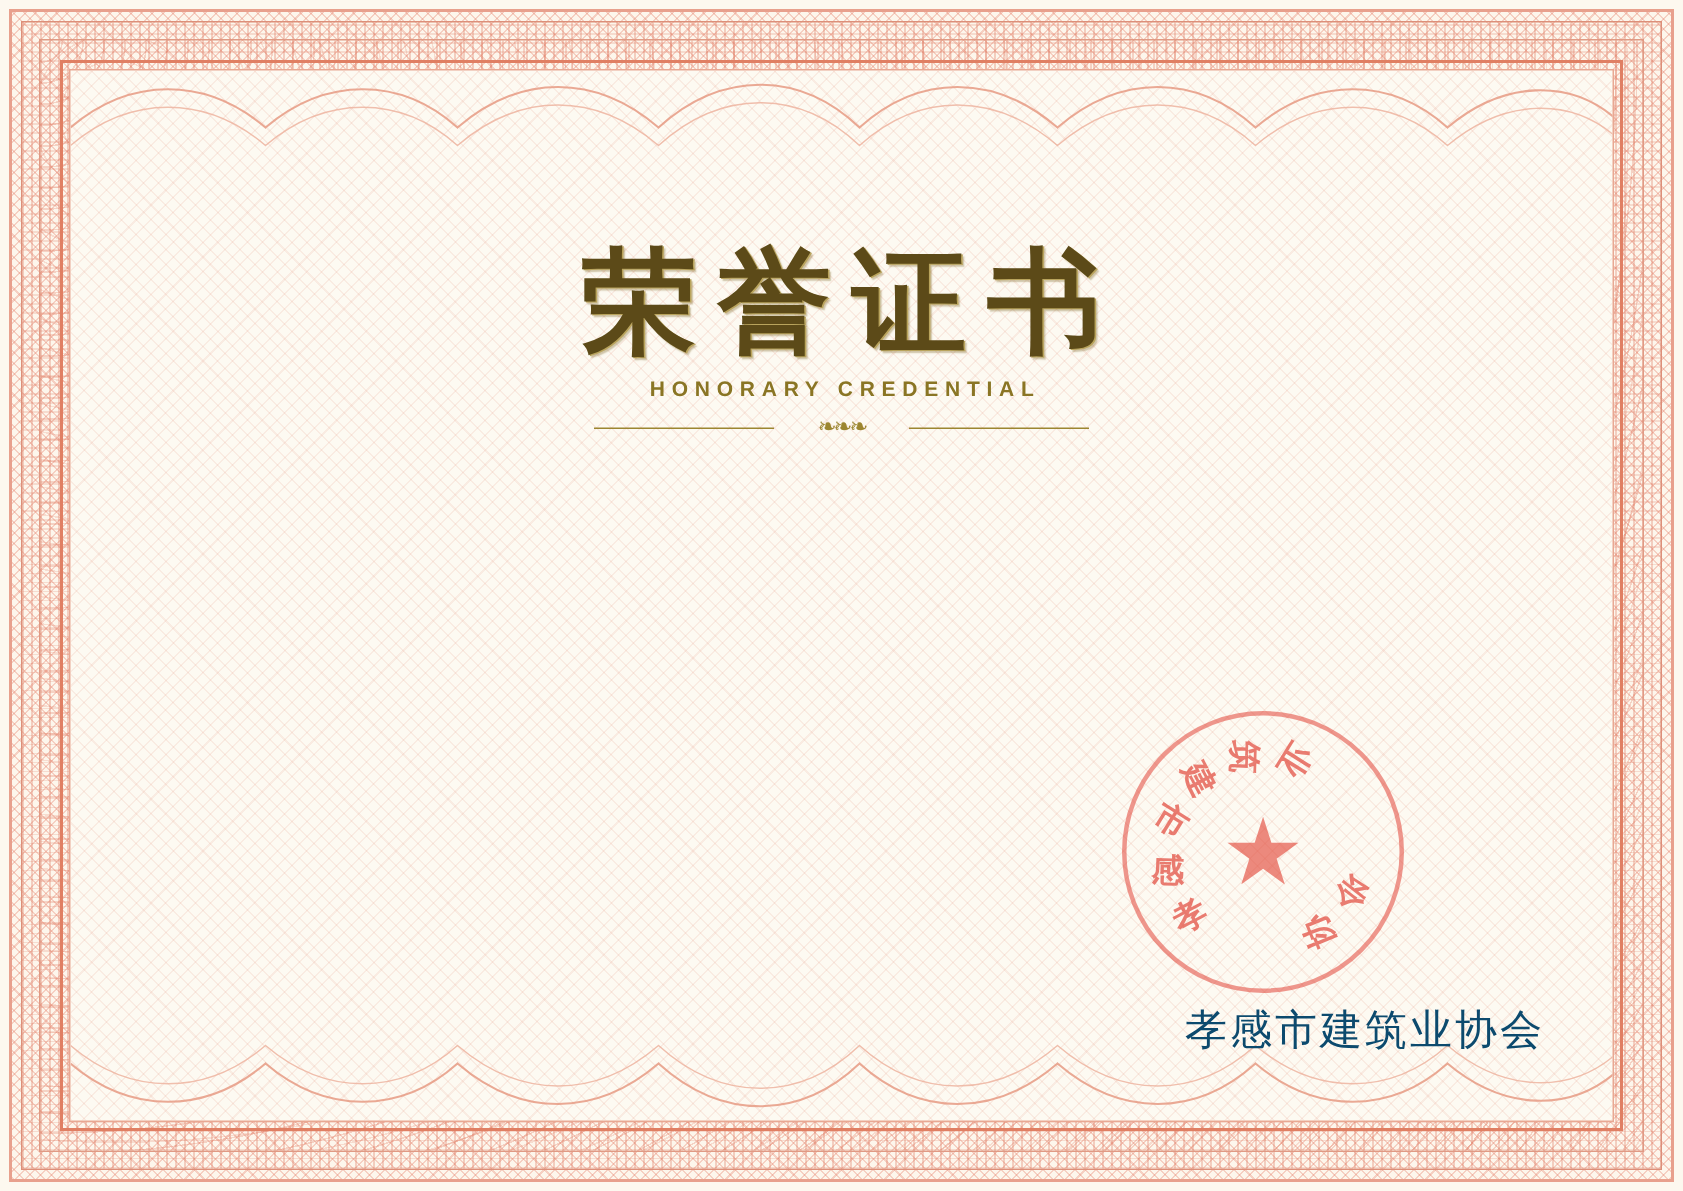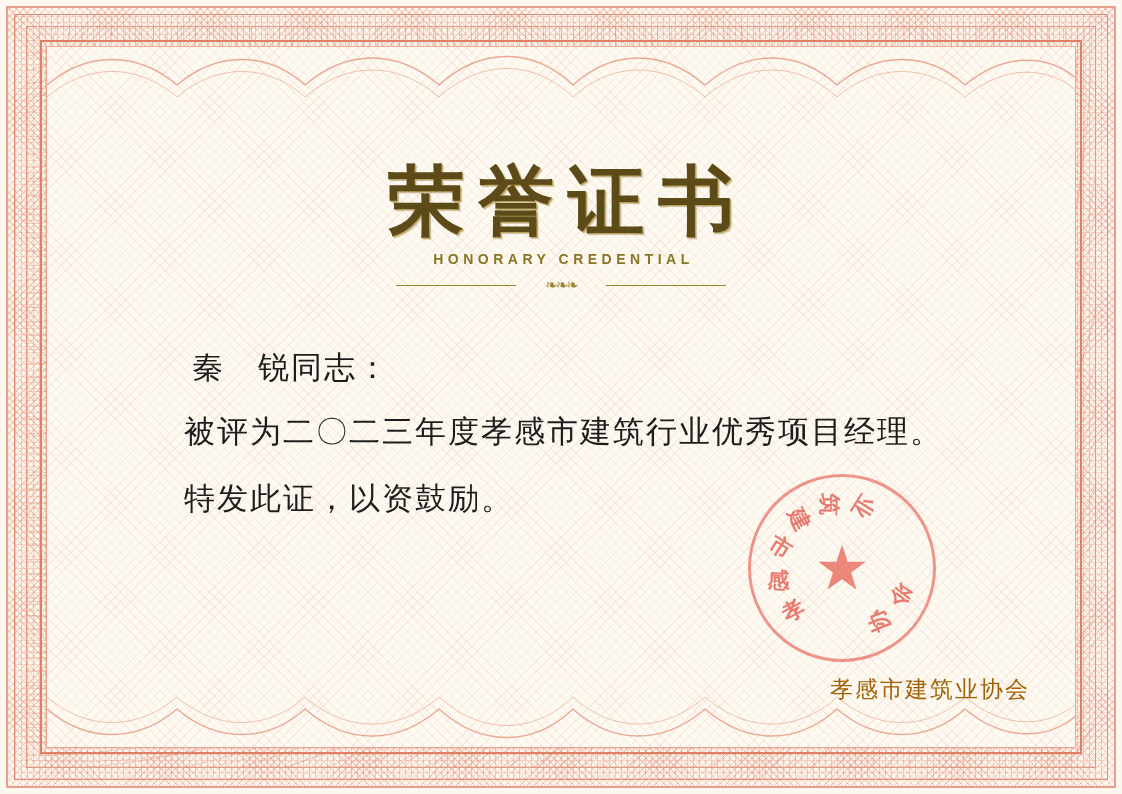--- a/index.html
+++ b/index.html
@@ -167,22 +167,22 @@
     text-indent: 62px;
     margin-top: 6px;
   }
 
   .signature-block {
     position: absolute;
     right: 92px;
     bottom: 86px;
     text-align: center;
     font-family: "DejaVu Serif", "Liberation Serif", serif;
-    font-size: 23px;
-    color: #a16207;
+    font-size: 28px;
+    color: #0c4a6e;
     letter-spacing: 2px;
     line-height: 1.55;
     z-index: 4;
   }
 
   
   .seal {
     position: absolute;
     right: 186px;
     bottom: 132px;
@@ -244,25 +244,20 @@
     <div class="title-block">
       <div class="title-cn">荣誉证书</div>
       <div class="title-en">HONORARY CREDENTIAL</div>
       <div class="title-flourish">
         <span class="line left"></span>
         <span class="knot">❧❧❧</span>
         <span class="line right"></span>
       </div>
     </div>
 
-    <div class="body-text">
-      <div class="salutation">秦　锐同志：</div>
-      <div class="para">被评为二〇二三年度孝感市建筑行业优秀项目经理。</div>
-      <div class="para second">特发此证，以资鼓励。</div>
-    </div>
 
   </div>
 
   <div class="seal">
     <div class="seal-ring-text">
       <span style="transform: rotate(-118deg) translate(0,-74px) rotate(90deg);">孝</span>
       <span style="transform: rotate(-88deg) translate(0,-74px) rotate(90deg);">感</span>
       <span style="transform: rotate(-58deg) translate(0,-74px) rotate(90deg);">市</span>
       <span style="transform: rotate(-28deg) translate(0,-74px) rotate(90deg);">建</span>
       <span style="transform: rotate(2deg) translate(0,-74px) rotate(90deg);">筑</span>

